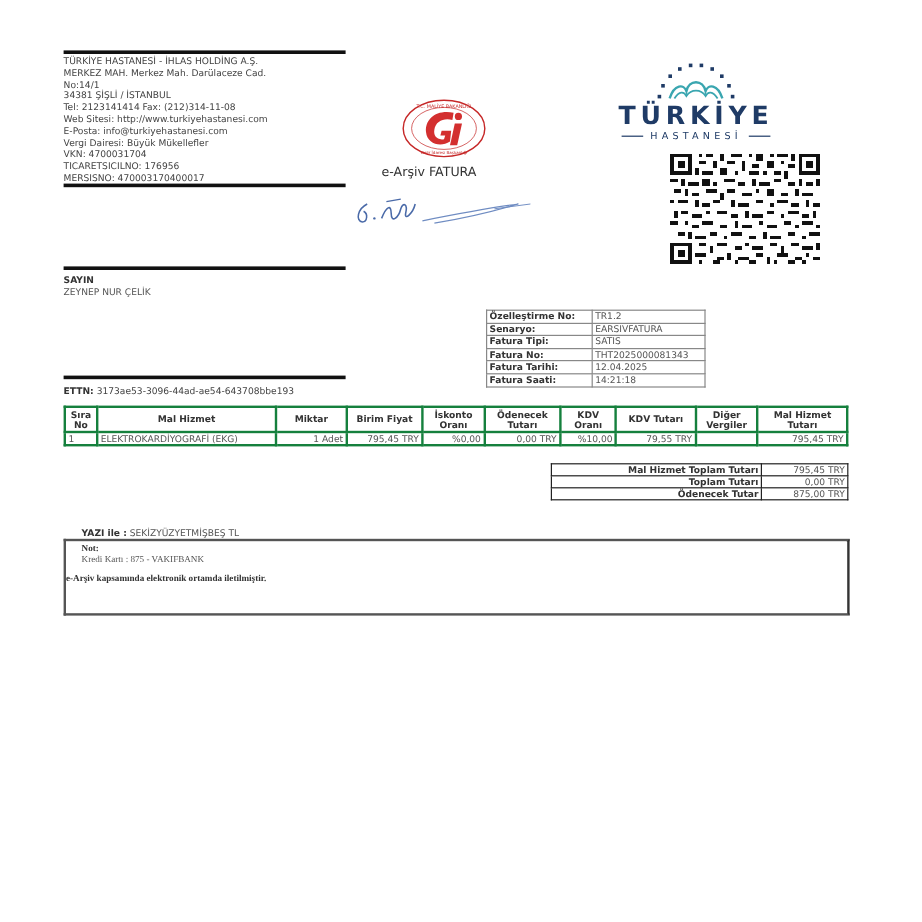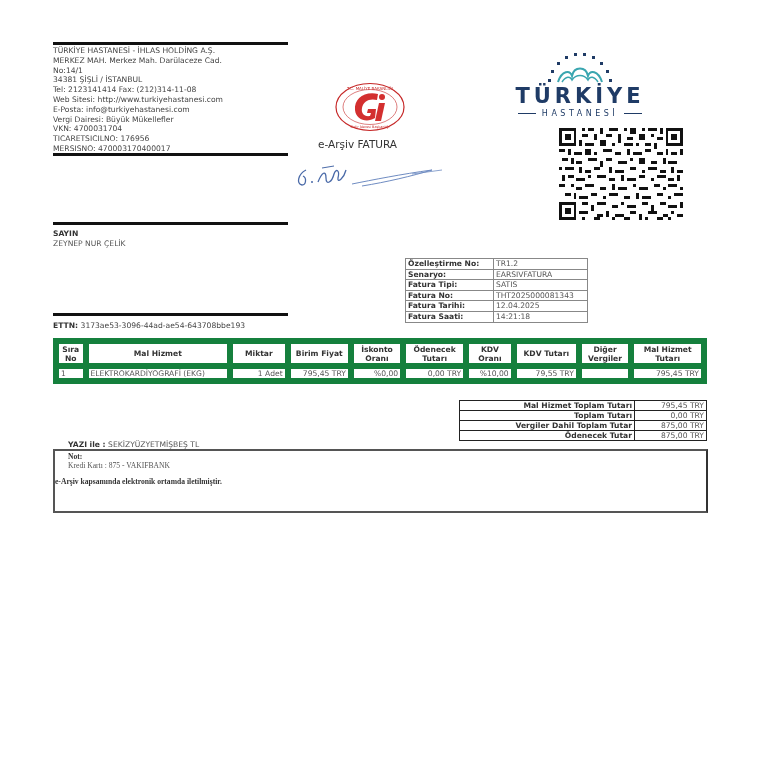--- a/index.html
+++ b/index.html
@@ -37,27 +37,27 @@
   #info-table td { border:1px solid #888; padding:0 2px; height:9.6px; line-height:9.6px; white-space:nowrap; }
   #info-table td.k { font-weight:bold; color:#333; width:83px; }
   #info-table td.v { color:#555; width:89px; }
 
   
   #ettn { left:53px; top:321px; font-size:7.6px; color:#444; }
   #ettn b { color:#333; }
 
   
   #items { position:absolute; left:53px; top:338px; width:654px; font-size:7.6px; }
-  #items th, #items td { border:6px solid #15803d; padding:0 2px;margin-top:24px; }
+  #items th, #items td { border:2px solid #15803d; padding:0 2px;margin-top:24px; }
   #items th { font-weight:bold; color:#333; text-align:center; line-height:9px; height:19px; }
   #items td { color:#555; height:9px; line-height:9px; white-space:nowrap; }
   #items td.r { text-align:right; }
 
   
-  #totals { position:absolute; left:459px; top:400px; width:248px; font-size:7.6px; }
+  #totals { position:absolute; left:459px; top:386px; width:248px; font-size:7.6px; }
   #totals td { border:1.5px solid #222; height:9px; line-height:9px; padding:0 2px; white-space:nowrap; }
   #totals td.k { text-align:right; font-weight:bold; color:#333; width:170px; }
   #totals td.v { text-align:right; color:#555; }
 
   #yazi { left:68px; top:440px; font-size:7.6px; color:#555; }
   #yazi b { color:#333; }
 
   #notes { left:53px; top:449px; width:651px; height:60px; border:2px solid #555; border-right-color:#333;font-family:Liberation Serif, serif; }
   #note-lbl { position:absolute; left:13px; top:1px; font-size:7.6px; font-weight:bold; color:#333; }
   #note-text { position:absolute; left:13px; top:10px; font-size:7.6px; color:#555; }
@@ -227,24 +227,20 @@
   <tbody>
       <tr>
         <td class="k">Mal Hizmet Toplam Tutarı</td>
         <td class="v">795,45 TRY</td>
       </tr>
   <tr>
         <td class="k">Toplam Tutarı</td>
         <td class="v">0,00 TRY</td>
       </tr>
   <tr>
-        <td class="k">Vergiler Dahil Toplam Tutar</td>
-        <td class="v">875,00 TRY</td>
-      </tr>
-  <tr>
         <td class="k">Ödenecek Tutar</td>
         <td class="v">875,00 TRY</td>
       </tr>
 </tbody>
   </table>
 
 <div id="yazi" class="abs">
   <b>YAZI ile :</b>
   <span>SEKİZYÜZYETMİŞBEŞ TL</span>
 </div>

